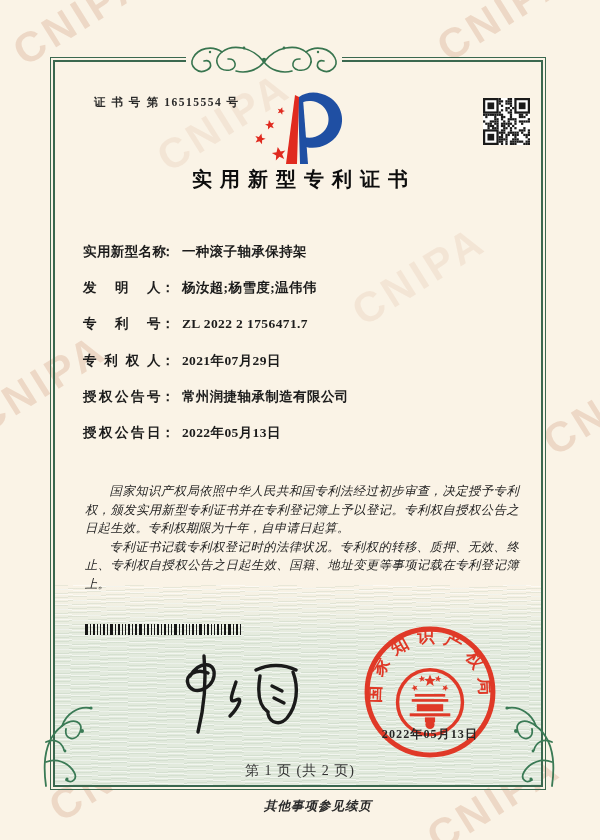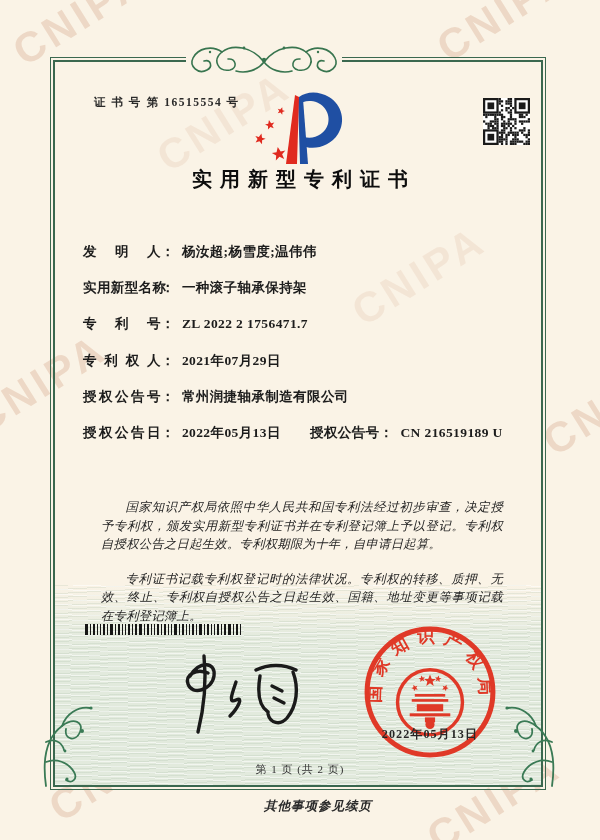--- a/index.html
+++ b/index.html
@@ -45,29 +45,29 @@
   .row{position:relative;height:36.2px;font-size:13.5px;font-weight:600;letter-spacing:.4px;white-space:nowrap;}
   .row .lbl{display:inline-block;width:78px;text-align:justify;text-align-last:justify;vertical-align:top;}
   .row .val{margin-left:7px;}
   .row .grant{position:absolute;left:227px;top:0;}
   
   .body-text{
     position:absolute;left:85px;top:482px;width:434px;
     font-size:12.3px;line-height:18.5px;font-style:italic;letter-spacing:.3px;
     text-align:justify;color:#242424;font-weight:500;
   }
-  .body-text p{margin:16px;text-indent:2em;}
+  .body-text p{margin:0;text-indent:2em;}
   
   .barcode{position:absolute;left:85px;top:624px;width:156px;height:11px;display:flex;justify-content:space-between;align-items:stretch;}
   .barcode i{display:block;background:#161616;height:100%;}
   .director{position:absolute;left:87px;top:676px;font-family:"Liberation Sans","DejaVu Sans",sans-serif;font-size:13.5px;font-weight:700;color:#222;}
   .director div{margin-bottom:13px;}
   .signature{position:absolute;left:160px;top:646px;width:155px;height:92px;}
   .seal{position:absolute;left:361px;top:623px;width:138px;height:138px;opacity:.95;}
-  .page-info{position:absolute;left:0;right:0;top:762px;text-align:center;font-size:11px;letter-spacing:1px;color:#333;}
+  .page-info{position:absolute;left:0;right:0;top:762px;text-align:center;font-size:14px;letter-spacing:1px;color:#333;}
   .footer-note{position:absolute;left:0;right:0;top:798px;text-align:center;font-size:12.5px;font-style:italic;font-weight:600;letter-spacing:1px;color:#2b2b2b;margin-left:36px;}
 </style>
 </head>
 <body>
 
 <div class="page">
 
   <div class="wm" style="left:6px;top:-8px">CNIPA</div>
   <div class="wm" style="left:430px;top:-12px">CNIPA</div>
   <div class="wm faint" style="left:150px;top:98px">CNIPA</div>
@@ -308,39 +308,36 @@
         <rect x="16" y="2" width="3" height="3" fill="#1a1a1a"></rect>
         <rect x="0" y="14" width="7" height="7" fill="#1a1a1a"></rect>
         <rect x="1" y="15" width="5" height="5" fill="#ffffff"></rect>
         <rect x="2" y="16" width="3" height="3" fill="#1a1a1a"></rect>
       </svg></div>
 
   <div class="title">实用新型专利证书</div>
 
   <div class="fields">
     <div class="row">
+      <span class="lbl">实用新型名称</span><span>：</span><span class="val">一种滚子轴承保持架</span>
+    </div>
+    <div class="row">
       <span class="lbl">发明人</span><span>：</span><span class="val">杨汝超;杨雪度;温伟伟</span>
     </div>
     <div class="row">
-      <span class="lbl">实用新型名称</span><span>：</span><span class="val">一种滚子轴承保持架</span>
-    </div>
-    <div class="row">
       <span class="lbl">专利号</span><span>：</span><span class="val">ZL 2022 2 1756471.7</span>
     </div>
     <div class="row">
       <span class="lbl">专利权人</span><span>：</span><span class="val">2021年07月29日</span>
     </div>
     <div class="row">
       <span class="lbl">授权公告号</span><span>：</span><span class="val">常州润捷轴承制造有限公司</span>
     </div>
     <div class="row">
       <span class="lbl">授权公告日</span><span>：</span><span class="val">2022年05月13日</span>
-      <span class="grant">
-        <span>授权公告号</span><span>：</span><span class="val">CN 216519189 U</span>
-      </span>
     </div>
   </div>
 
   <div class="body-text">
     <p>国家知识产权局依照中华人民共和国专利法经过初步审查，决定授予专利权，颁发实用新型专利证书并在专利登记簿上予以登记。专利权自授权公告之日起生效。专利权期限为十年，自申请日起算。</p>
     <p>专利证书记载专利权登记时的法律状况。专利权的转移、质押、无效、终止、专利权自授权公告之日起生效、国籍、地址变更等事项记载在专利登记簿上。</p>
   </div>
 
   <div class="barcode">
       <i style="width: 3px;"></i>

